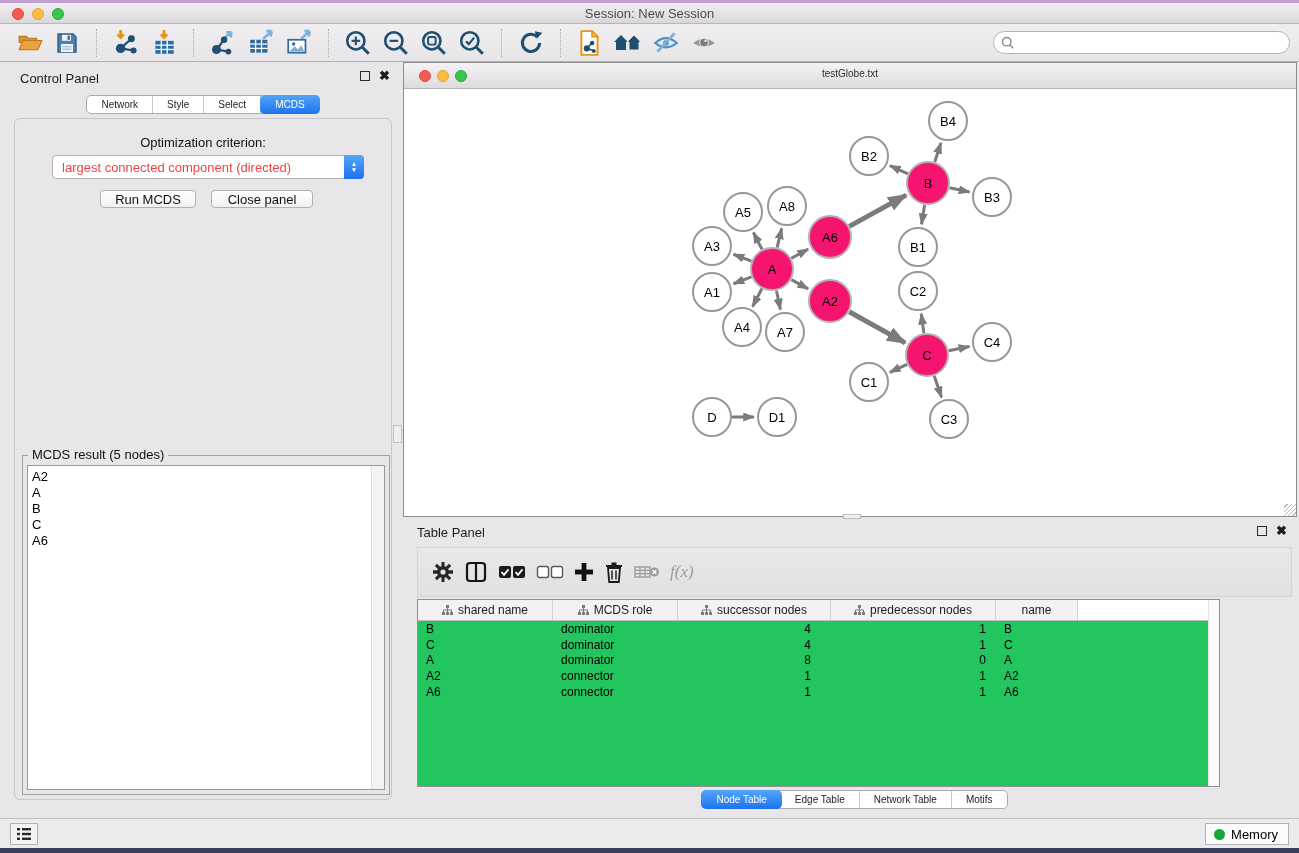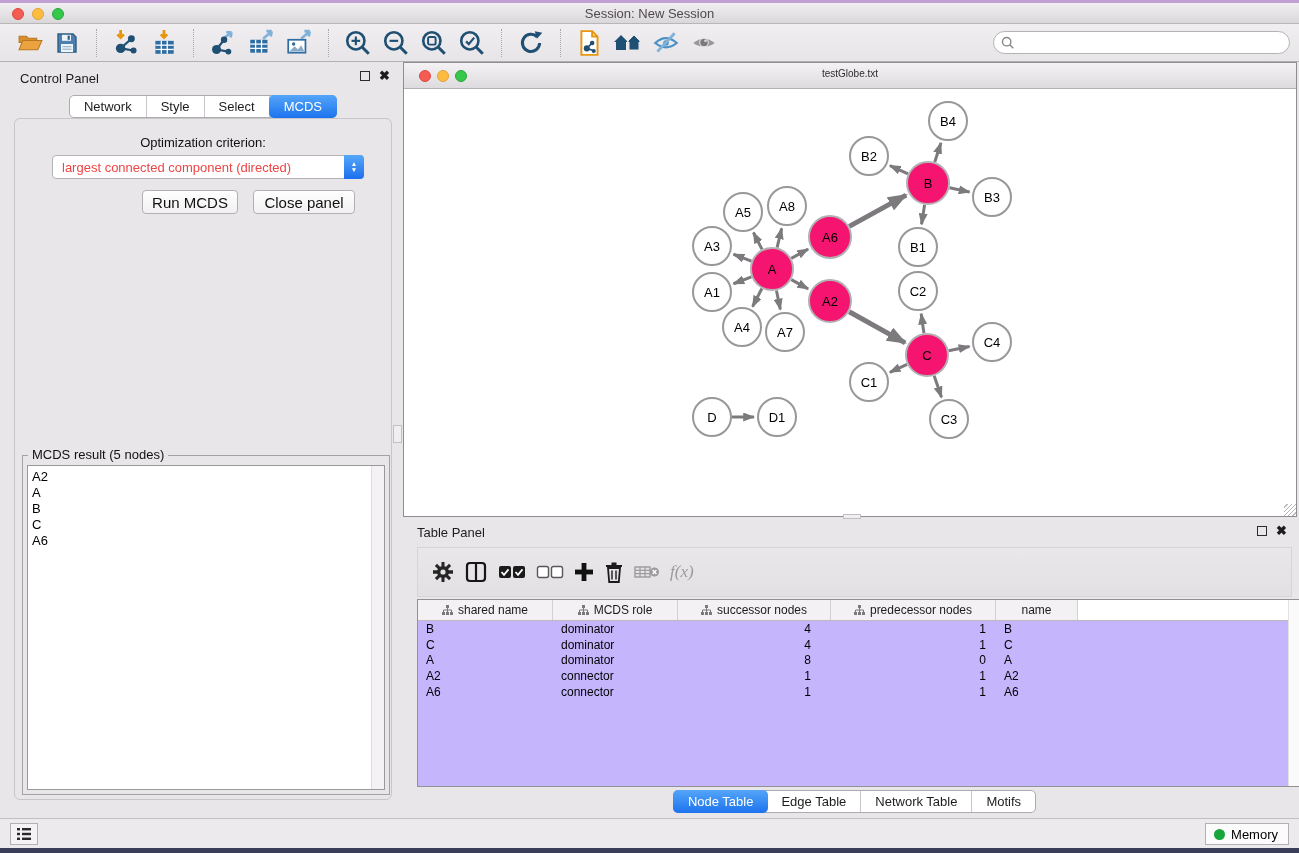--- a/index.html
+++ b/index.html
@@ -30,35 +30,35 @@
   
   .main { position:absolute; left:0; top:62px; width:1299px; height:756px; }
   .control-panel { position:absolute; left:8px; top:0; width:390px; height:756px; }
   .panel-title { position:absolute; left:12px; top:9px; font-size:13px; color:#1d1d1d; }
   .panel-ctrls { position:absolute; right:8px; top:9px; display:flex; gap:9px; align-items:center; }
   .float-sq { width:10px; height:10px; border:1.5px solid #2c2c2c; display:inline-block; }
   .close-x { font-size:13px; font-weight:bold; color:#1c1c1c; line-height:10px; }
   .cp-content-frame { position:absolute; left:6px; top:56px; width:378px; height:682px;
     border:1px solid #c9c6c9; border-radius:6px; }
   .seg-wrap { position:absolute; left:0; width:100%; display:flex; justify-content:center; }
-  .seg-tabs { display:flex; background:#fff; border:1px solid #aeabae; border-radius:5px; font-size:13px; }
+  .seg-tabs { display:flex; background:#fff; border:1px solid #aeabae; border-radius:5px; font-size:10px; }
   .seg { padding:3px 14px; border-right:1px solid #c9c6c9; color:#1d1d1d; white-space:nowrap; }
   .seg:last-child { border-right:none; }
   .seg.active { background:linear-gradient(#54a5f8,#1d73ee); color:#fff; border-radius:5px;
     margin:-1px; padding:4px 15px; border-right:none; }
   .opt-label { position:absolute; left:0; width:390px; top:73px; text-align:center; font-size:13px; color:#111; }
   .dropdown { position:absolute; left:44px; top:93px; width:312px; height:24px; background:#fff;
     border:1px solid #b5b2b5; border-radius:4px; display:flex; align-items:center; }
   .dropdown .val { flex:1; font-size:13px; color:#ef4444; padding-left:9px; white-space:nowrap; }
   .dd-step { width:20px; height:24px; margin:-1px; border-radius:0 4px 4px 0;
     background:linear-gradient(#56a7f9,#1d6fee); display:flex; flex-direction:column;
     align-items:center; justify-content:center; color:#fff; font-size:6.5px; line-height:6px; }
-  .cp-btn { position:absolute; top:128px; height:24px; background:linear-gradient(#ffffff,#f2f0f2);
-    border:1px solid #b3b0b3; border-radius:4px; font-size:15px; color:#111;
-    display:flex; align-items:center; justify-content:center;margin-left:42px; }
+  .cp-btn { position:absolute; top:128px; height:18px; background:linear-gradient(#ffffff,#f2f0f2);
+    border:1px solid #b3b0b3; border-radius:4px; font-size:13px; color:#111;
+    display:flex; align-items:center; justify-content:center; }
   .fieldset { position:absolute; left:14px; top:393px; width:368px; height:340px; border:1px solid #a5a2a5; }
   .fieldset .legend { position:absolute; left:5px; top:-9px; background:#e8e6e8; padding:0 4px; font-size:13px; color:#111; }
   .result-list { position:absolute; left:4px; top:9px; right:4px; bottom:4px; background:#fff;
     border:1px solid #9b989b; font-size:13px; padding:3px 0 0 4px; }
   .result-scroll { position:absolute; right:0; top:0; bottom:0; width:13px; background:#f4f2f4; border-left:1px solid #dedcde; }
   .result-item { line-height:16px; color:#000; }
 
   
   .workspace { position:absolute; left:390px; top:0; width:909px; height:756px; }
   .divider-grip-v { position:absolute; left:3px; top:363px; width:9px; height:18px;
@@ -78,21 +78,21 @@
   .resize-grip { position:absolute; right:0; bottom:0; width:12px; height:12px;
     background:repeating-linear-gradient(135deg,#fff 0 2px,#b9b6b9 2px 3px); }
 
   
   .table-panel { position:absolute; left:13px; top:458px; width:896px; height:298px; }
   .tp-toolbar { position:absolute; left:14px; top:27px; width:875px; height:50px;
     background:linear-gradient(#e9e7e9,#e2e0e2); border:1px solid #d6d4d6;
     display:flex; align-items:center; padding-left:14px; }
   .tpbtn { height:34px; display:flex; align-items:center; justify-content:center; margin-right:10px; }
   .fx { font-family:"Liberation Serif", serif; font-style:italic; font-size:17px; color:#9c9a9c; }
-  .dtable { position:absolute; left:14px; top:79px; width:883px; height:188px; background:#c4b5fd;
+  .dtable { position:absolute; left:14px; top:79px; width:803px; height:188px; background:#22c55e;
     border:1px solid #949194; overflow:hidden; }
   .thead { display:flex; height:21px; border-bottom:1px solid #bdbabd; font-size:12px; color:#1c1c1c; }
   .th { background:#f3f1f3; border-right:1px solid #d2d0d2; display:flex; align-items:center;
     justify-content:center; gap:5px; }
   .th.filler { background:#fff; border-right:none; flex:1; }
   .trow { display:flex; height:15.8px; font-size:12px; color:#000; align-items:center; }
   .td { padding:0 4px; white-space:nowrap; overflow:hidden; }
   .td.num { text-align:right; }
   .tscroll { position:absolute; right:0; top:0; bottom:0; width:11px; background:#fafafa; border-left:1px solid #e4e2e4; }
   .tp-tabs-wrap { position:absolute; left:14px; top:270px; width:875px; display:flex; justify-content:center; }

